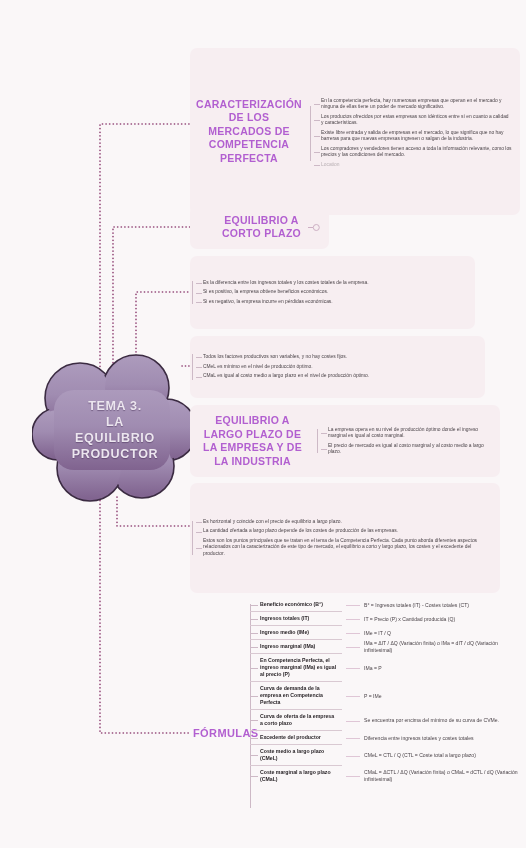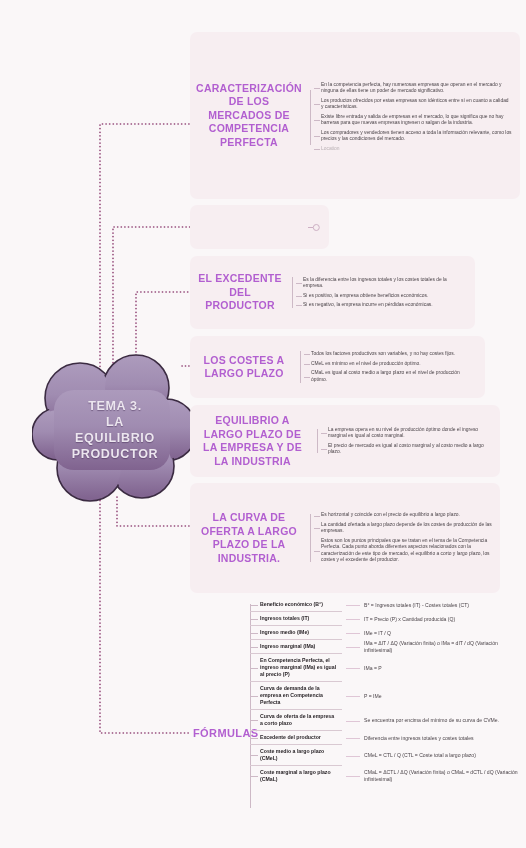--- a/index.html
+++ b/index.html
@@ -162,72 +162,70 @@
       </g>
     </svg>
     <div id="cloud-label">
       <span>TEMA 3.</span>
       <span>LA</span>
       <span>EQUILIBRIO</span>
       <span>PRODUCTOR</span>
     </div>
   </div>
 
-  <div class="card" style="left:190px; top:32px; width:330px; height:167px;">
+  <div class="card" style="left:190px; top:48px; width:330px; height:167px;">
     <div class="card-title" style="width:118px; padding:0 6px;">CARACTERIZACIÓN DE LOS MERCADOS DE COMPETENCIA PERFECTA</div>
     <div class="subs" style="padding:7px 8px 4px 4px;">
       <div class="spine" style="top:18px; bottom:14px;"></div>
       <div class="sub">En la competencia perfecta, hay numerosas empresas que operan en el mercado y ninguna de ellas tiene un poder de mercado significativo.</div>
       <div class="sub">Los productos ofrecidos por estas empresas son idénticos entre sí en cuanto a calidad y características.</div>
       <div class="sub">Existe libre entrada y salida de empresas en el mercado, lo que significa que no hay barreras para que nuevas empresas ingresen o salgan de la industria.</div>
       <div class="sub">Los compradores y vendedores tienen acceso a toda la información relevante, como los precios y las condiciones del mercado.</div>
       <div class="sub muted">Location</div>
     </div>
   </div>
 
   <div class="card" style="left:190px; top:205px; width:139px; height:44px; justify-content:center;">
+    <div class="card-title" style="width:105px; padding-left:4px;">EQUILIBRIO A CORTO PLAZO</div>
     <div class="handle" style="right:8px; top:18px;">
       <svg viewBox="0 0 13 9">
         <line x1="0" y1="4.5" x2="5" y2="4.5" stroke="#cdb0c4" stroke-width="1"></line>
         <circle cx="8.3" cy="4.5" r="3" fill="none" stroke="#cdb0c4" stroke-width="1"></circle>
       </svg>
     </div>
   </div>
 
   <div class="card" style="left:190px; top:256px; width:285px; height:73px;">
-    <div class="card-title" style="width:100px; padding:0 6px;">EL EXCEDENTE DEL PRODUCTOR</div>
     <div class="subs" style="padding:6px 8px 6px 4px;">
       <div class="spine" style="top:10px; bottom:10px;"></div>
       <div class="sub">Es la diferencia entre los ingresos totales y los costes totales de la empresa.</div>
       <div class="sub">Si es positivo, la empresa obtiene beneficios económicos.</div>
       <div class="sub">Si es negativo, la empresa incurre en pérdidas económicas.</div>
     </div>
   </div>
 
   <div class="card" style="left:190px; top:336px; width:295px; height:62px;">
-    <div class="card-title" style="width:108px; padding:0 6px;">LOS COSTES A LARGO PLAZO</div>
     <div class="subs" style="padding:6px 8px 6px 4px;">
       <div class="spine" style="top:9px; bottom:9px;"></div>
       <div class="sub">Todos los factores productivos son variables, y no hay costes fijos.</div>
       <div class="sub">CMeL es mínimo en el nivel de producción óptimo.</div>
       <div class="sub">CMaL es igual al costo medio a largo plazo en el nivel de producción óptimo.</div>
     </div>
   </div>
 
   <div class="card" style="left:190px; top:405px; width:310px; height:72px;justify-content:space-between;">
     <div class="card-title" style="width:125px; padding:0 6px;">EQUILIBRIO A LARGO PLAZO DE LA EMPRESA Y DE LA INDUSTRIA</div>
     <div class="subs" style="padding:6px 8px 6px 4px;">
       <div class="spine" style="top:12px; bottom:12px;"></div>
       <div class="sub">La empresa opera en su nivel de producción óptimo donde el ingreso marginal es igual al costo marginal.</div>
       <div class="sub">El precio de mercado es igual al costo marginal y al costo medio a largo plazo.</div>
     </div>
   </div>
 
   <div class="card" style="left:190px; top:483px; width:310px; height:110px;">
-    <div class="card-title" style="width:118px; padding:0 6px;">LA CURVA DE OFERTA A LARGO PLAZO DE LA INDUSTRIA.</div>
     <div class="subs" style="padding:7px 8px 7px 4px;">
       <div class="spine" style="top:12px; bottom:12px;"></div>
       <div class="sub">Es horizontal y coincide con el precio de equilibrio a largo plazo.</div>
       <div class="sub">La cantidad ofertada a largo plazo depende de los costes de producción de las empresas.</div>
       <div class="sub">Estos son los puntos principales que se tratan en el tema de la Competencia Perfecta. Cada punto aborda diferentes aspectos relacionados con la caracterización de este tipo de mercado, el equilibrio a corto y largo plazo, los costes y el excedente del productor.</div>
     </div>
   </div>
 
   <div id="formulas-title">FÓRMULAS</div>
   <div id="formula-spine"></div>

